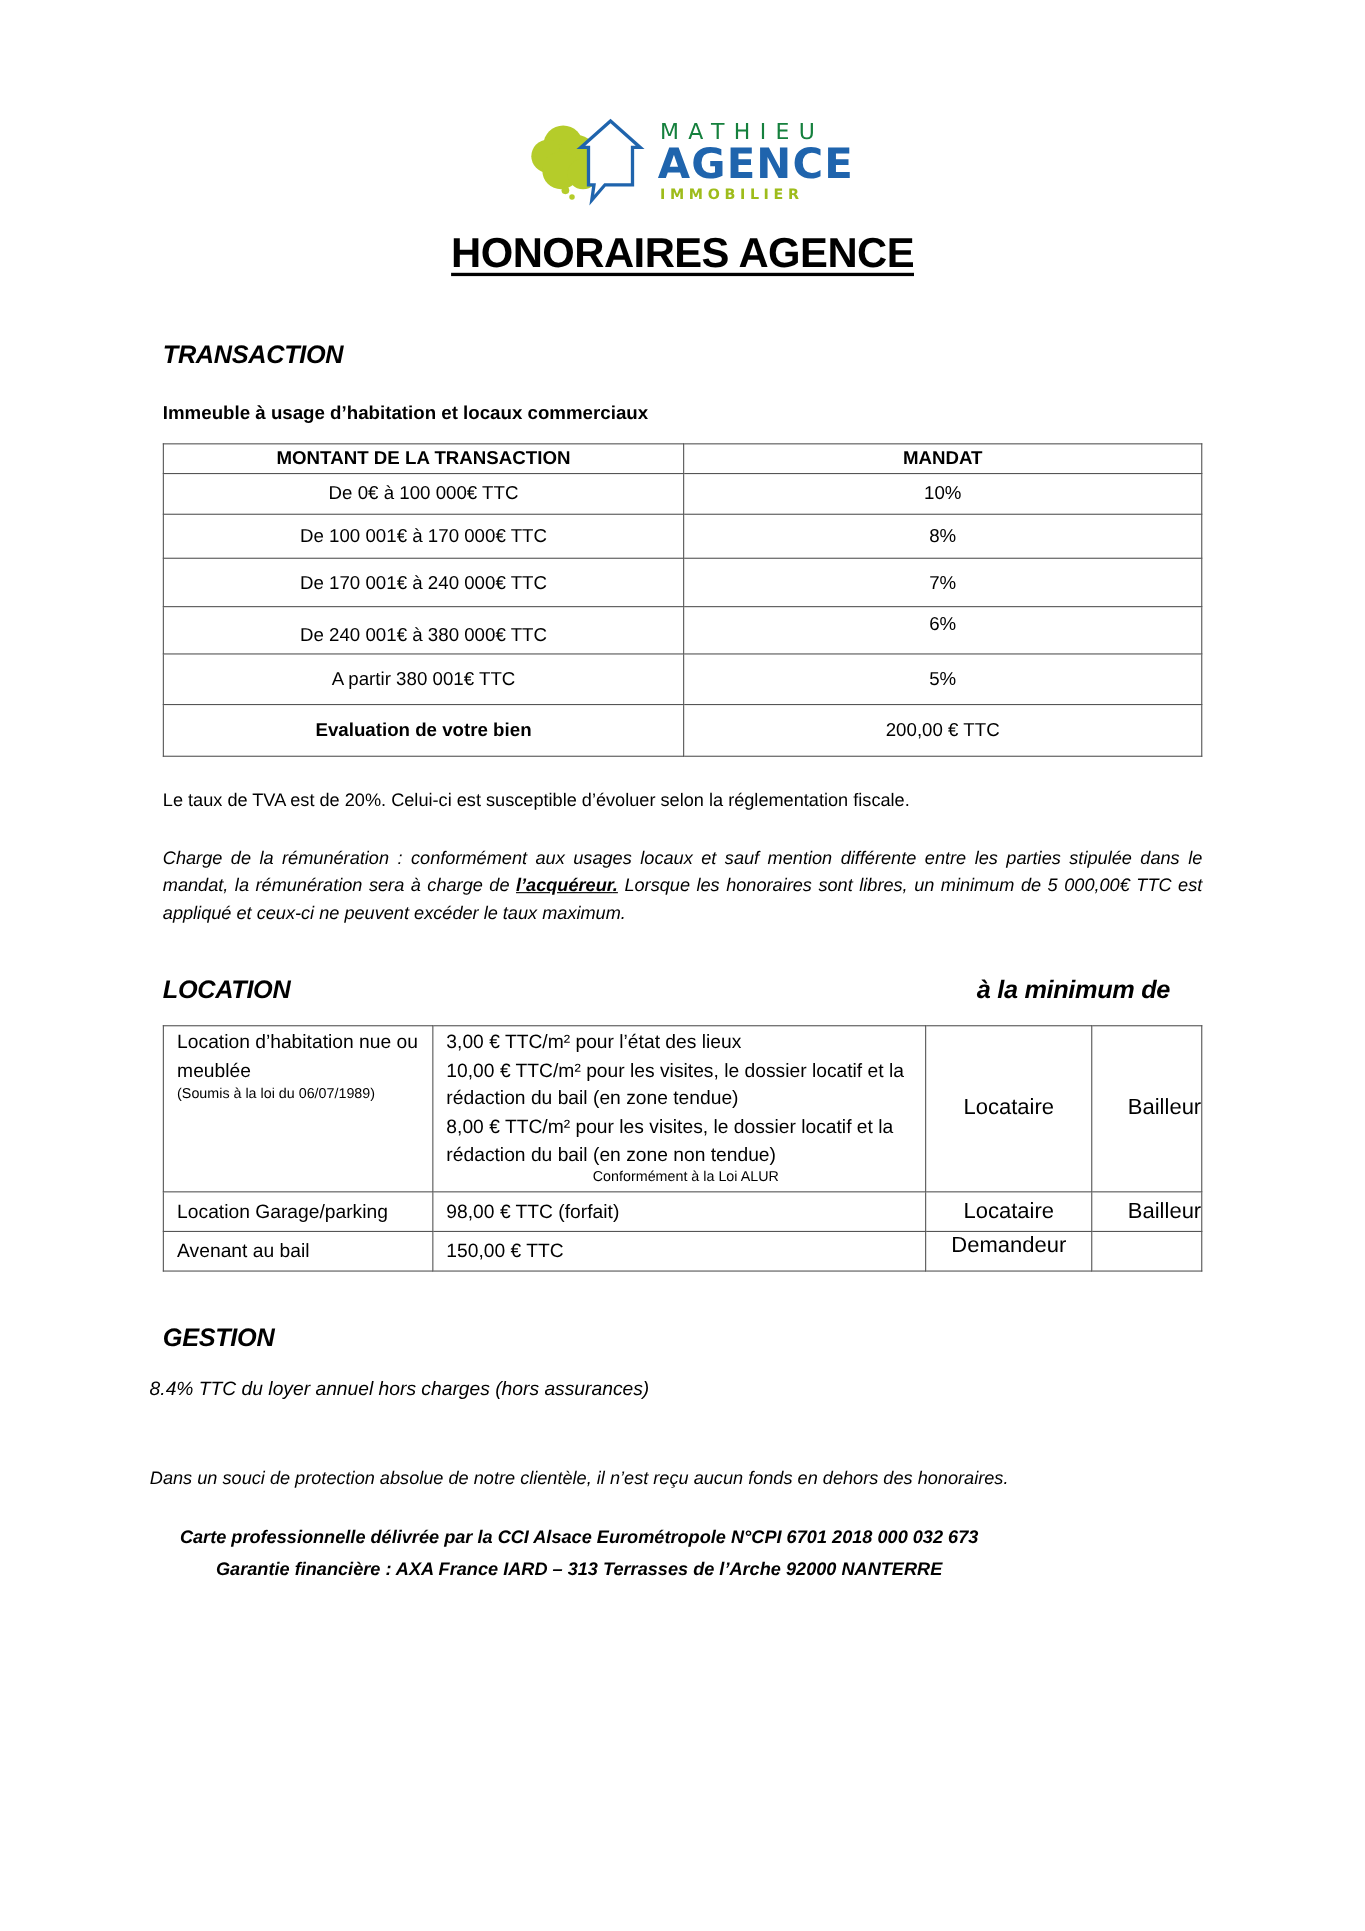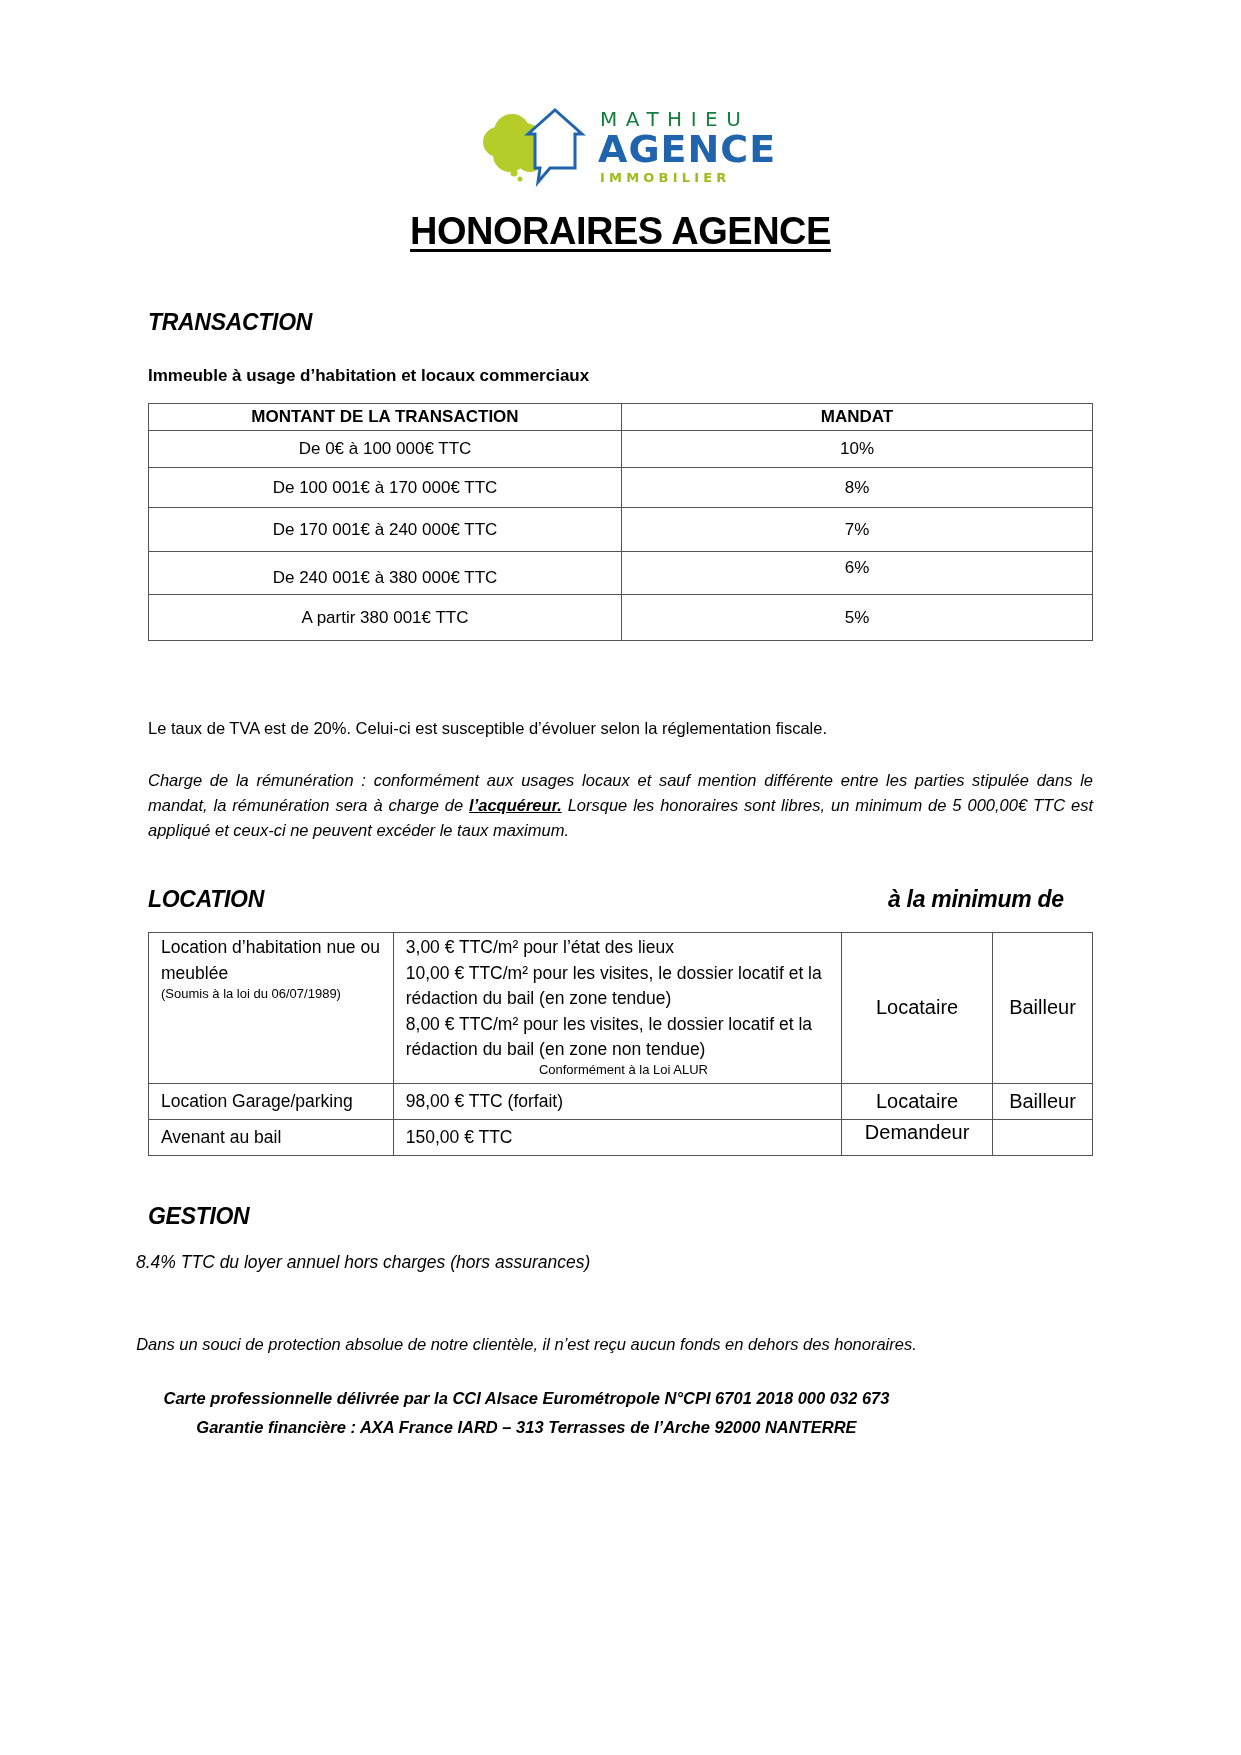--- a/index.html
+++ b/index.html
@@ -21,21 +21,21 @@
   #tx-table { left:148px; top:403px; width:945px; }
   #tx-table td, #tx-table th { text-align:center; }
   #tx-table th { font-weight:bold; height:26px; }
   .body-text { font-size:16.5px; }
   .ital { font-style:italic; }
   #loc-table { left:148px; top:932px; width:945px; }
   #loc-table td { vertical-align:top; font-size:17.5px; line-height:25.5px; }
   .c1 { width:232px; padding-left:12px !important; }
   .c2 { width:436px; padding-left:12px !important; }
   .c3 { width:150px; text-align:center; vertical-align:middle !important; font-size:20px !important; }
-  .c4 { width:99px; text-align:center; vertical-align:middle !important; font-size:20px !important; }
+  .c4 { width:99px; text-align:right; vertical-align:middle !important; font-size:20px !important; }
   .small { font-size:13px; line-height:16px; display:block; }
   .center-small { font-size:13px; line-height:14px; text-align:center; display:block; }
   .footer { left:0; width:1053px; text-align:center; font-style:italic; font-size:16.5px; }
   .footer-b { font-weight:bold; }
 </style>
 </head>
 <body>
 
 <div id="logo" class="abs">
   <svg width="120" height="90" viewBox="0 0 120 90" style="position:absolute;left:0;top:0;">
@@ -81,20 +81,24 @@
     <td>7%</td>
   </tr>
   <tr style="height:43px;">
     <td style="padding-top:10px;">De 240 001€ à 380 000€ TTC</td>
     <td style="padding-bottom:10px;">6%</td>
   </tr>
   <tr style="height:46px;">
     <td>A partir 380 001€ TTC</td>
     <td>5%</td>
   </tr>
+  <tr style="height:47px;">
+    <td style="font-weight:bold;">Evaluation de votre bien</td>
+    <td>200,00 € TTC</td>
+  </tr>
 </tbody>
   </table>
 
 <div class="abs body-text" style="left:148px; top:719px;">Le taux de TVA est de 20%. Celui-ci est susceptible d’évoluer selon la réglementation fiscale.</div>
 
 <div class="abs body-text ital" style="left:148px; top:768px; width:945px; text-align:justify; line-height:25px;">
   <span>Charge de la rémunération : conformément aux usages locaux et sauf mention différente entre les parties stipulée dans le mandat, la rémunération sera à charge de </span><b style="text-decoration:underline;">l’acquéreur</b><b style="text-decoration:underline;">.</b><span> Lorsque les honoraires sont libres, un minimum de 5 000,00€ TTC est appliqué et ceux-ci ne peuvent excéder le taux maximum.</span>
 </div>
 
 <div class="abs section-h" style="left:148px; top:886px;">LOCATION</div>

